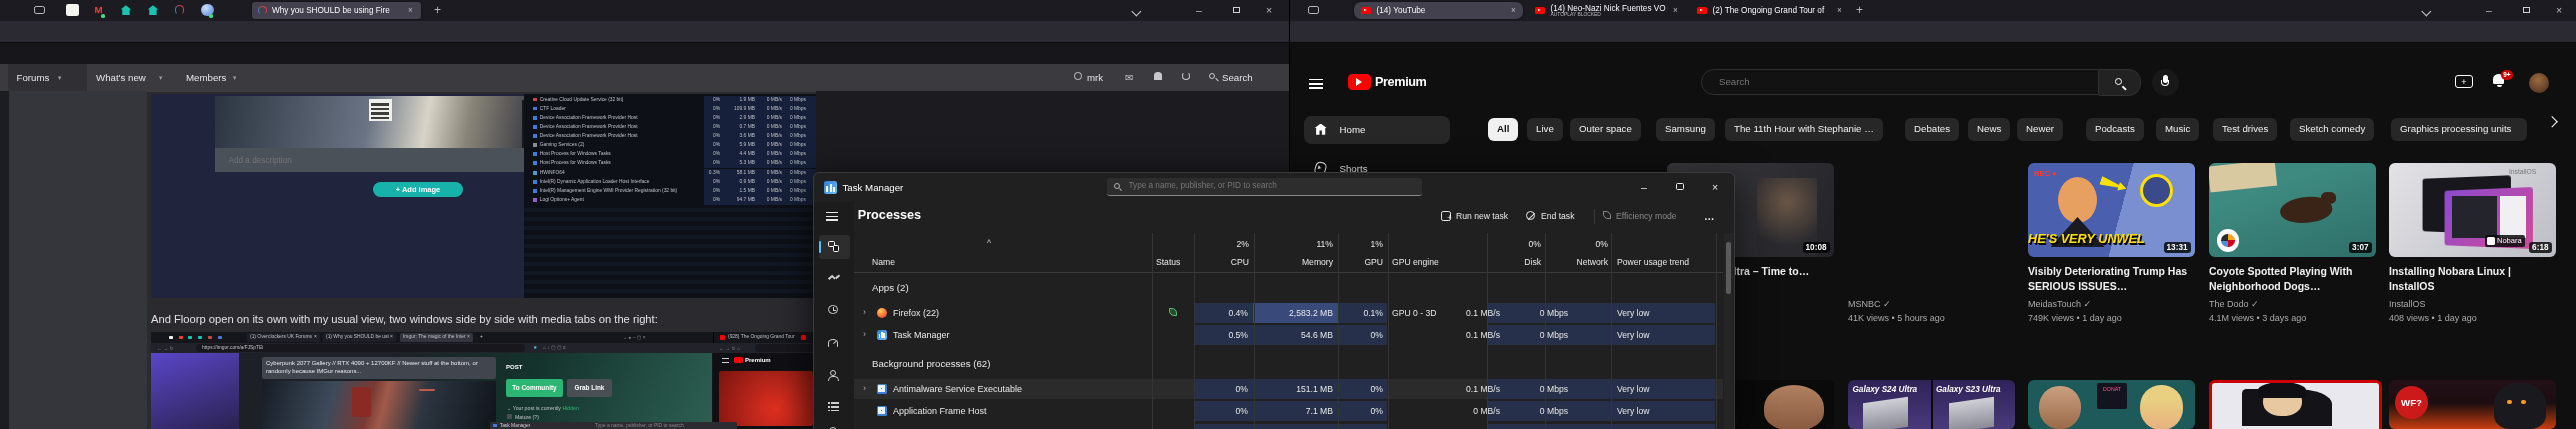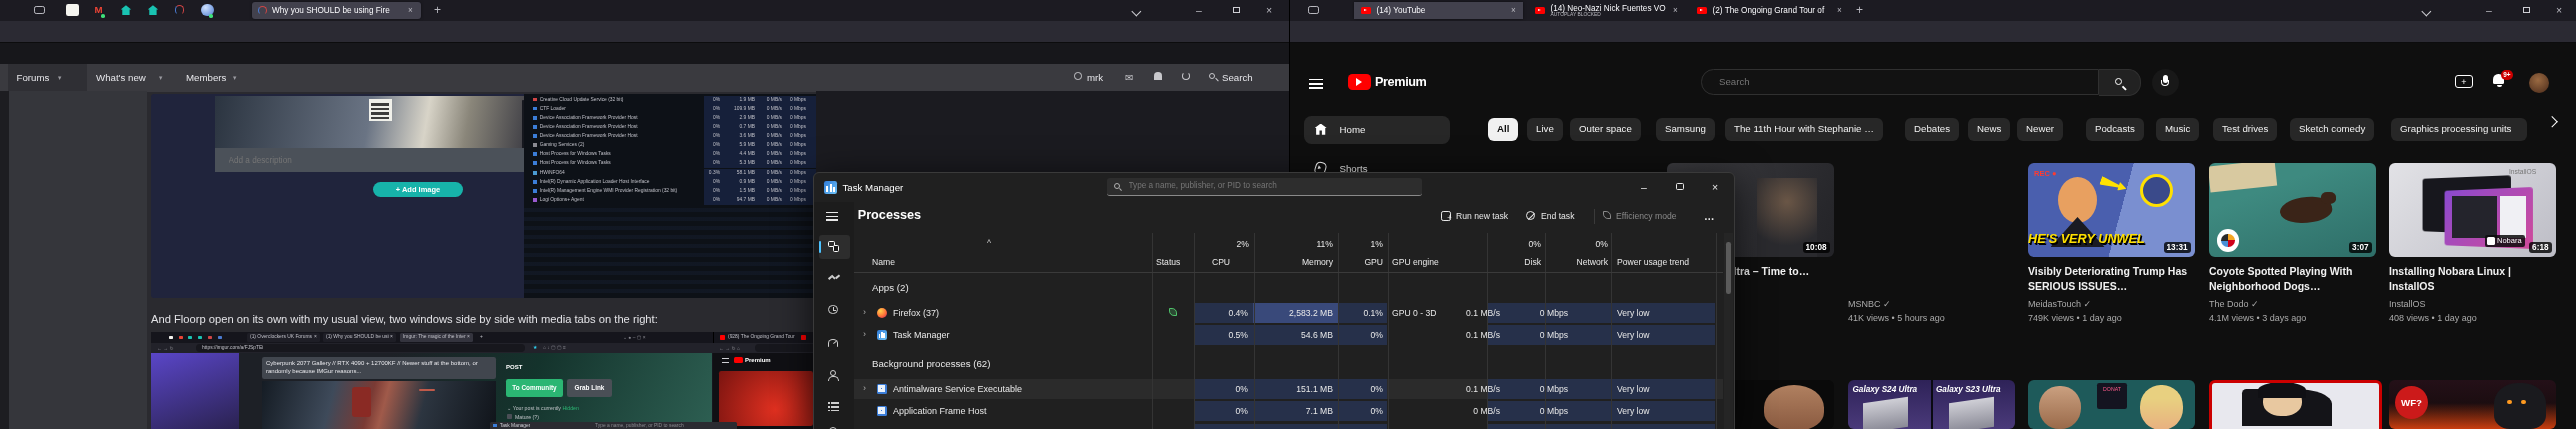--- a/index.html
+++ b/index.html
@@ -335,21 +335,21 @@
       <div class="a tiny" style="left:9.7px;top:0.7px;color:#d0d0d6;">Task Manager</div>
       <div class="a tiny" style="left:105px;top:0.7px;color:#8a8a90;">Type a name, publisher, or PID to search</div>
     </div>
   </div>
 </div>
 
 <div class="win" id="rw" style="left:1289px;top:0;width:1287px;height:429px;background:#0f0f0f;border-left:1.5px solid #000;">
   <div class="a titlebar" style="left:0;top:0;width:1287px;height:21px;">
     <div class="a" style="left:18px;top:6px;width:10.5px;height:8.2px;border:1.1px solid #b9b9c0;border-radius:2.2px;"></div>
     <div id="rw-tabs">
-        <div class="a" style="left: 64px; top: 2.2px; width: 169px; height: 16.5px; border-radius: 0; background: rgb(66, 65, 77); box-shadow: rgba(0, 0, 0, 0.5) 0px 0px 3px;">
+        <div class="a" style="left: 64px; top: 2.2px; width: 169px; height: 16.5px; border-radius: 7px; background: rgb(66, 65, 77); box-shadow: rgba(0, 0, 0, 0.5) 0px 0px 3px;">
           <div class="a" style="left: 6.7px; top: 4.5px; width: 10.5px; height: 7.5px; background: rgb(255, 0, 0); border-radius: 1.5px;">
             <div class="a" style="left: 3.7px; top: 1.9px; width: 0px; height: 0px; border-left: 3px solid rgb(255, 255, 255); border-top: 1.9px solid transparent; border-bottom: 1.9px solid transparent;"></div>
           </div>
           <div class="a tab-label" style="left: 22.5px; top: 3.7px; width: 130px;">(14) YouTube</div>
           <div class="a closex" style="left: 157px; top: 3.7px;">×</div>
         </div>
         <div class="a" style="left: 238px; top: 2.2px; width: 157px; height: 16.5px; border-radius: 3px;">
           <div class="a" style="left: 6.7px; top: 4.5px; width: 10.5px; height: 7.5px; background: rgb(255, 0, 0); border-radius: 1.5px;">
             <div class="a" style="left: 3.7px; top: 1.9px; width: 0px; height: 0px; border-left: 3px solid rgb(255, 255, 255); border-top: 1.9px solid transparent; border-bottom: 1.9px solid transparent;"></div>
           </div>
@@ -633,21 +633,21 @@
       <div class="a" style="left: 58px; top: 109px; color: rgb(232, 232, 232); font-size: 9.7px;">Apps (2)</div>
       <div class="a" style="left: 40px; top: 130px; width: 869px; height: 20px; overflow: hidden;">
         <div class="a" style="left: 340px; top: 0px; width: 59px; height: 20px; background: rgb(38, 48, 74);"></div>
         <div class="a" style="left: 399px; top: 0px; width: 85px; height: 20px; background: rgb(57, 73, 122);"></div>
         <div class="a" style="left: 484px; top: 0px; width: 49px; height: 20px; background: rgb(38, 48, 74);"></div>
         <div class="a" style="left: 633px; top: 0px; width: 58px; height: 20px; background: rgb(38, 48, 74);"></div>
         <div class="a" style="left: 690px; top: 0px; width: 66px; height: 20px; background: rgb(38, 48, 74);"></div>
         <div class="a" style="left: 756px; top: 0px; width: 105px; height: 20px; background: rgb(38, 48, 74);"></div>
         <div class="a" style="left: 9px; top: 3.7px; color: rgb(176, 176, 176); font-size: 9px;">›</div>
         <div class="a" style="left: 22.5px; top: 4.5px; width: 10.5px; height: 10.5px; background: radial-gradient(circle at 35% 30%, rgb(255, 210, 74), rgb(255, 113, 57) 55%, rgb(194, 24, 91)); border-radius: 50%;"></div>
-        <div class="a tmtxt" style="left: 39px; top: 4.5px; font-size: 9px;">Firefox (37)</div>
+        <div class="a tmtxt" style="left: 39px; top: 4.5px; font-size: 9px;">Firefox (22)</div>
         <div class="a" style="left: 315px; top: 4.5px; width: 8.2px; height: 8.2px; border: 1.1px solid rgb(79, 194, 106); border-radius: 0px 60%; background: rgba(79, 194, 106, 0.25);"></div>
         <div class="a tmtxt" style="left: 342px; top: 5.2px; width: 52px; text-align: right;">0.4%</div>
         <div class="a tmtxt" style="left: 404px; top: 5.2px; width: 75px; text-align: right;">2,583.2 MB</div>
         <div class="a tmtxt" style="left: 484px; top: 5.2px; width: 45px; text-align: right;">0.1%</div>
         <div class="a tmtxt" style="left: 538px; top: 5.2px;">GPU 0 - 3D</div>
         <div class="a tmtxt" style="left: 594px; top: 5.2px; width: 52px; text-align: right;">0.1 MB/s</div>
         <div class="a tmtxt" style="left: 654px; top: 5.2px; width: 60px; text-align: right;">0 Mbps</div>
         <div class="a tmtxt" style="left: 763px; top: 5.2px;">Very low</div>
       </div>
       <div class="a" style="left: 40px; top: 152px; width: 869px; height: 20px; overflow: hidden;">
@@ -731,21 +731,21 @@
     <div class="colline" style="left: 574px;"></div>
     <div class="colline" style="left: 673px;"></div>
     <div class="colline" style="left: 731px;"></div>
     <div class="colline" style="left: 797px;"></div>
     <div class="colline" style="left: 902px;"></div>
     <div class="a" style="left: 40px; top: 60px; width: 869px; height: 40px; border-bottom: 0.7px solid rgb(58, 58, 58);">
       <div class="a tmtxt" style="left: 133px; top: 4.5px; color: rgb(200, 200, 200);">^</div>
       <div class="a tmtxt" style="left: 18px; top: 24px;">Name</div>
       <div class="a tmtxt" style="left: 302px; top: 24px;">Status</div>
       <div class="a tmtxt" style="left: 365px; top: 6px; width: 30px; text-align: right;">2%</div>
-      <div class="a tmtxt" style="left: 352px; top: 24px; width: 30px; text-align: center;">CPU</div>
+      <div class="a tmtxt" style="left: 365px; top: 24px; width: 30px; text-align: right;">CPU</div>
       <div class="a tmtxt" style="left: 442px; top: 6px; width: 37px; text-align: right;">11%</div>
       <div class="a tmtxt" style="left: 442px; top: 24px; width: 37px; text-align: right;">Memory</div>
       <div class="a tmtxt" style="left: 499px; top: 6px; width: 30px; text-align: right;">1%</div>
       <div class="a tmtxt" style="left: 499px; top: 24px; width: 30px; text-align: right;">GPU</div>
       <div class="a tmtxt" style="left: 538px; top: 24px;">GPU engine</div>
       <div class="a tmtxt" style="left: 657px; top: 6px; width: 30px; text-align: right;">0%</div>
       <div class="a tmtxt" style="left: 657px; top: 24px; width: 30px; text-align: right;">Disk</div>
       <div class="a tmtxt" style="left: 717px; top: 6px; width: 37px; text-align: right;">0%</div>
       <div class="a tmtxt" style="left: 717px; top: 24px; width: 37px; text-align: right;">Network</div>
       <div class="a tmtxt" style="left: 763px; top: 24px;">Power usage trend</div>

